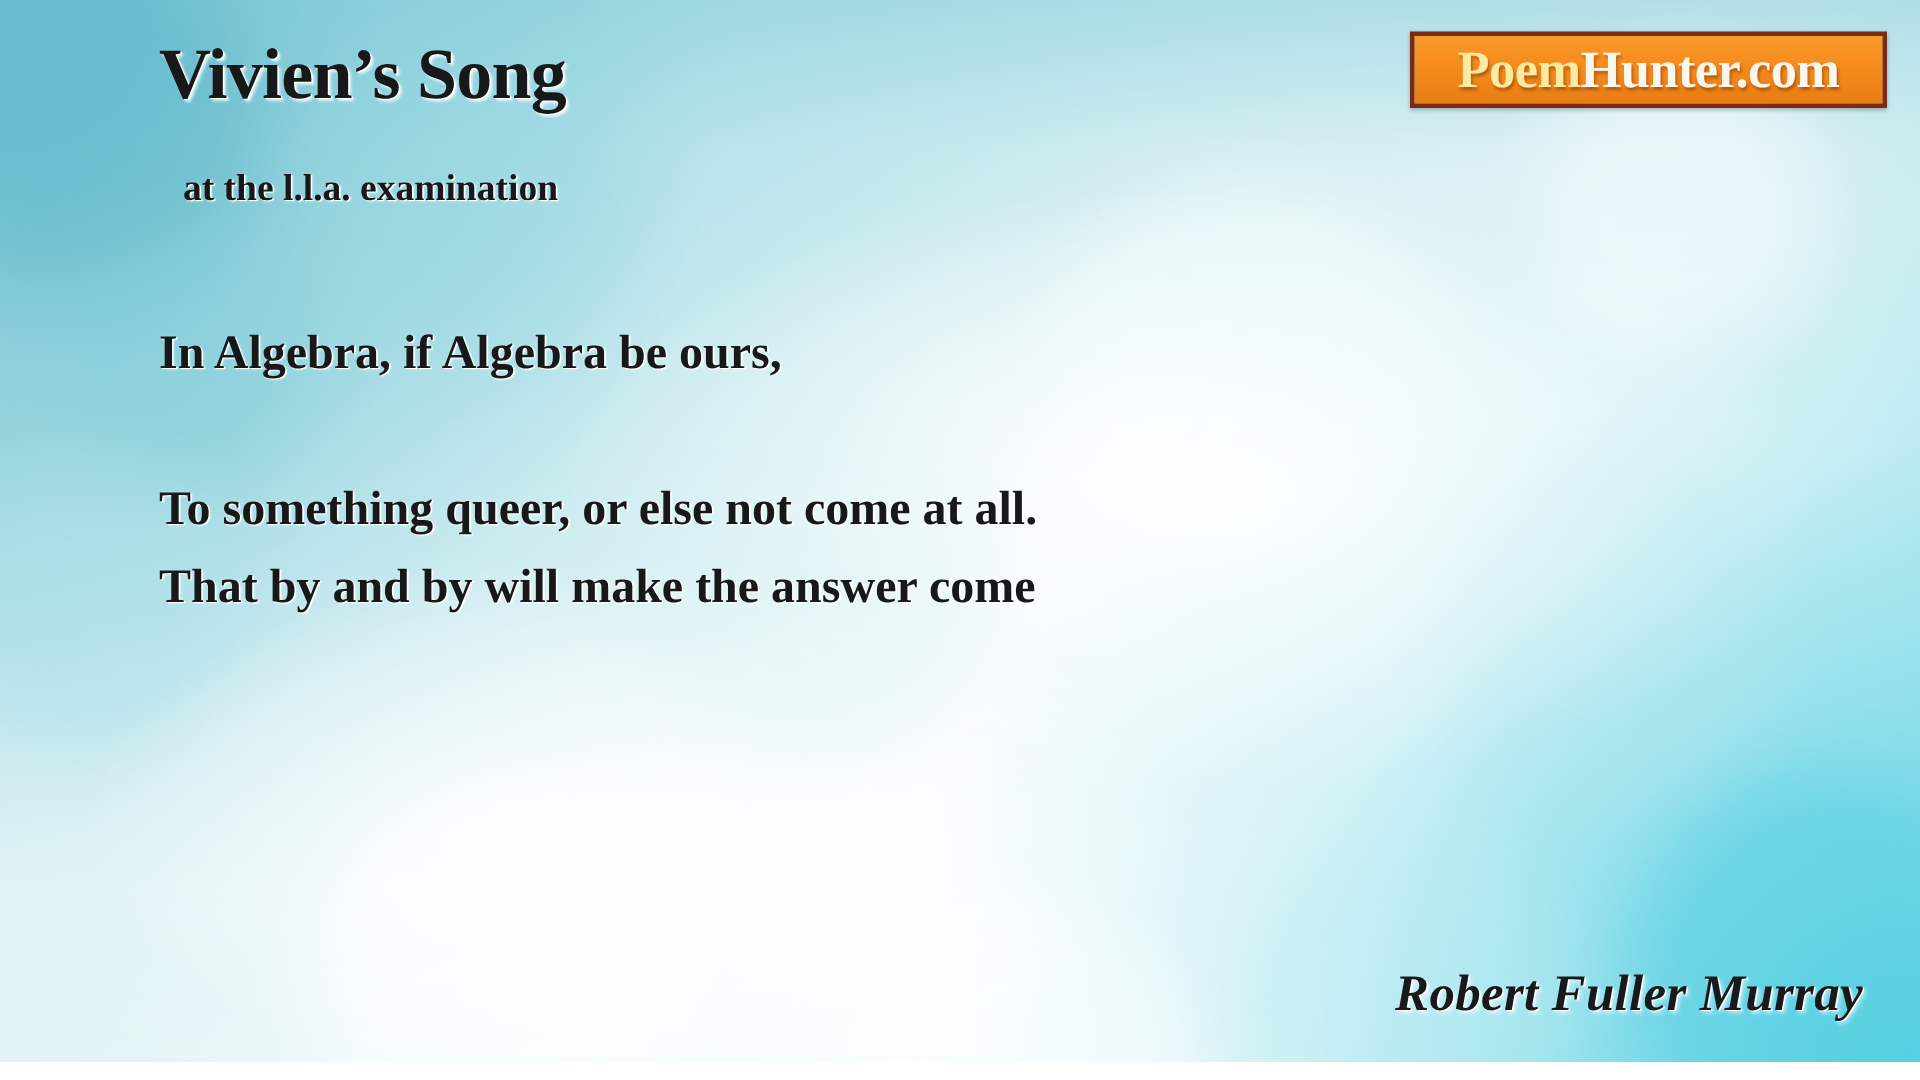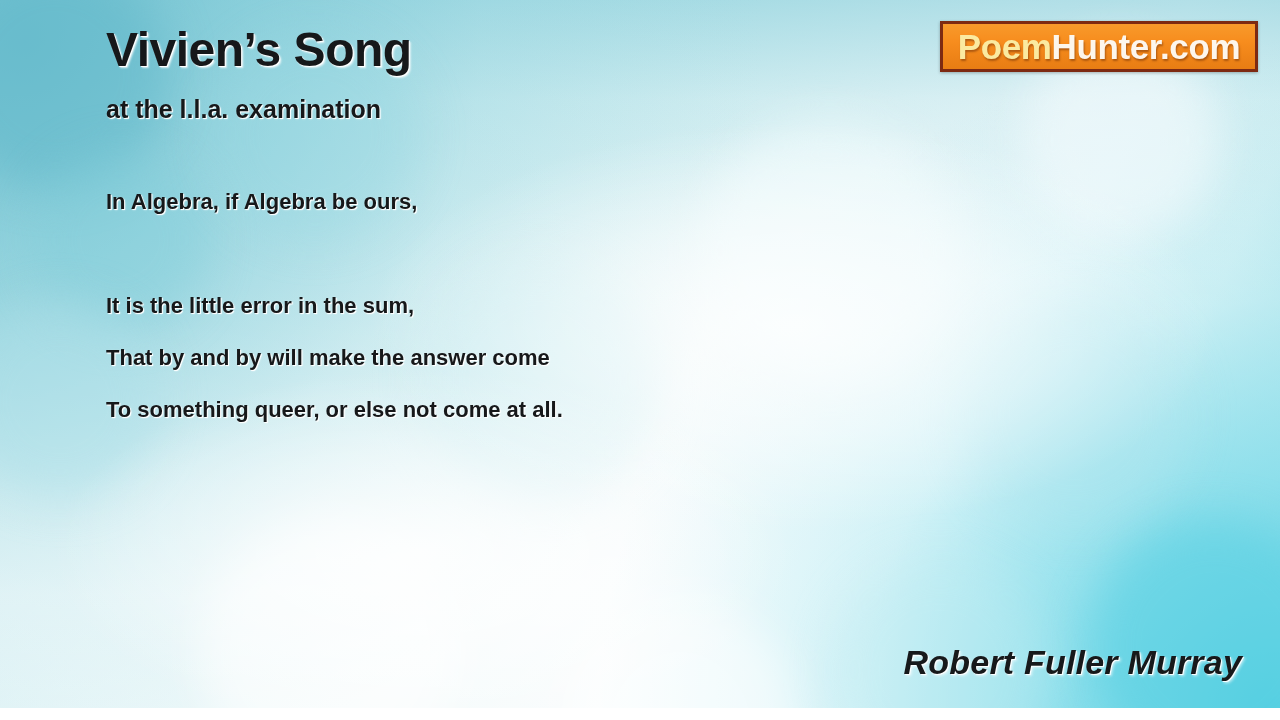--- a/index.html
+++ b/index.html
@@ -7,21 +7,21 @@
     margin: 0;
     padding: 0;
     background: #ffffff;
   }
 
   #poem-card {
     position: relative;
     width: 1280px;
     height: 708px;
     overflow: hidden;
-    font-family: Liberation Sans, sans-serif;
+    font-family: Liberation Serif, serif;
     
     background-color: #c4b5fd;
   }
 
   
   .bg-layer {
     position: absolute;
     inset: 0;
     pointer-events: none;
   }
@@ -118,42 +118,42 @@
     line-height: 1.0;
     letter-spacing: -0.5px;
     color: #16181a;
     text-shadow:
       1px 1px 0 rgba(255, 255, 255, 0.95),
       2px 2px 2px rgba(255, 255, 255, 0.75);
     white-space: nowrap;
   }
 
   #poem-subtitle {
-    margin: 0;
+    margin: 16px;
     padding-top: 22px;
     font-size: 25px;
     font-weight: bold;
     line-height: 1.1;
     color: #16181a;
     text-shadow:
       1px 1px 0 rgba(255, 255, 255, 0.95),
       1px 1px 2px rgba(255, 255, 255, 0.7);
     white-space: nowrap;
   }
 
   #poem-body {
     padding-top: 52px;
   }
 
   .stanza {
     margin: 0 0 52px 0;
   }
 
   .poem-line {
-    font-size: 22px;
+    font-size: 32px;
     font-weight: bold;
     line-height: 52px;
     height: 52px;
     color: #16181a;
     text-shadow:
       1px 1px 0 rgba(255, 255, 255, 0.95),
       1px 1px 2px rgba(255, 255, 255, 0.70);
     white-space: nowrap;
   }
 
@@ -239,23 +239,22 @@
 
     <p id="poem-subtitle">at the l.l.a. examination</p>
 
     <div id="poem-body">
 
       <div class="stanza">
         <div class="poem-line">In Algebra, if Algebra be ours,</div>
       </div>
 
       <div class="stanza">
-        <div class="poem-line">It is the little error in the sum,</div>
+        <div class="poem-line">To something queer, or else not come at all.</div>
         <div class="poem-line">That by and by will make the answer come</div>
-        <div class="poem-line">To something queer, or else not come at all.</div>
       </div>
 
     </div>
   </div>
 
   <div id="poemhunter-logo">
     <span id="poemhunter-logo-text"><span class="logo-part-poem">Poem</span><span class="logo-part-hunter">Hunter.com</span></span>
   </div>
 
   <div id="poem-author">Robert Fuller Murray</div>

